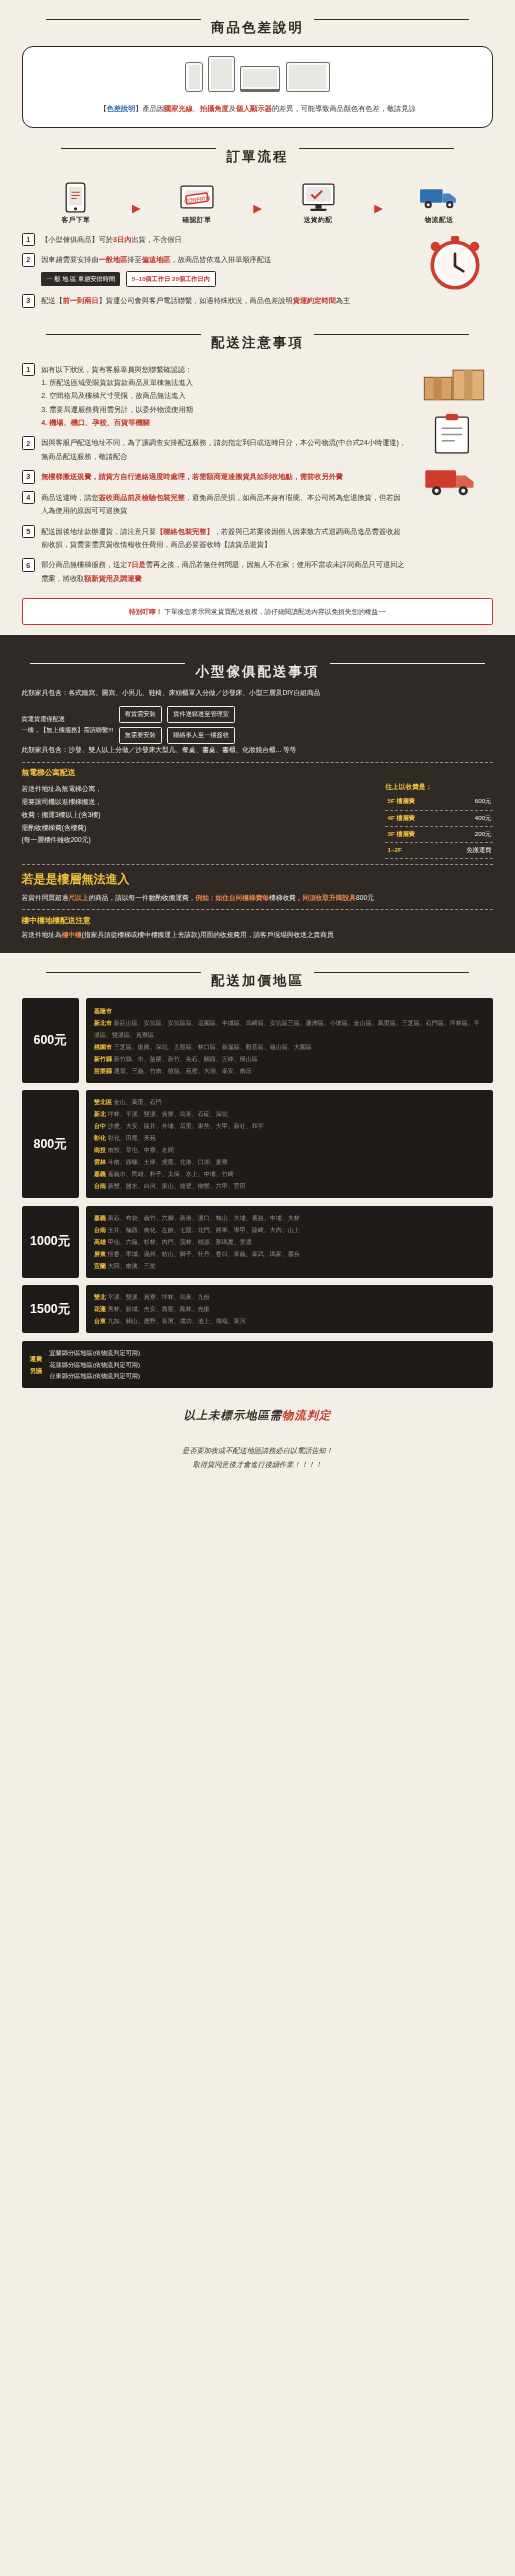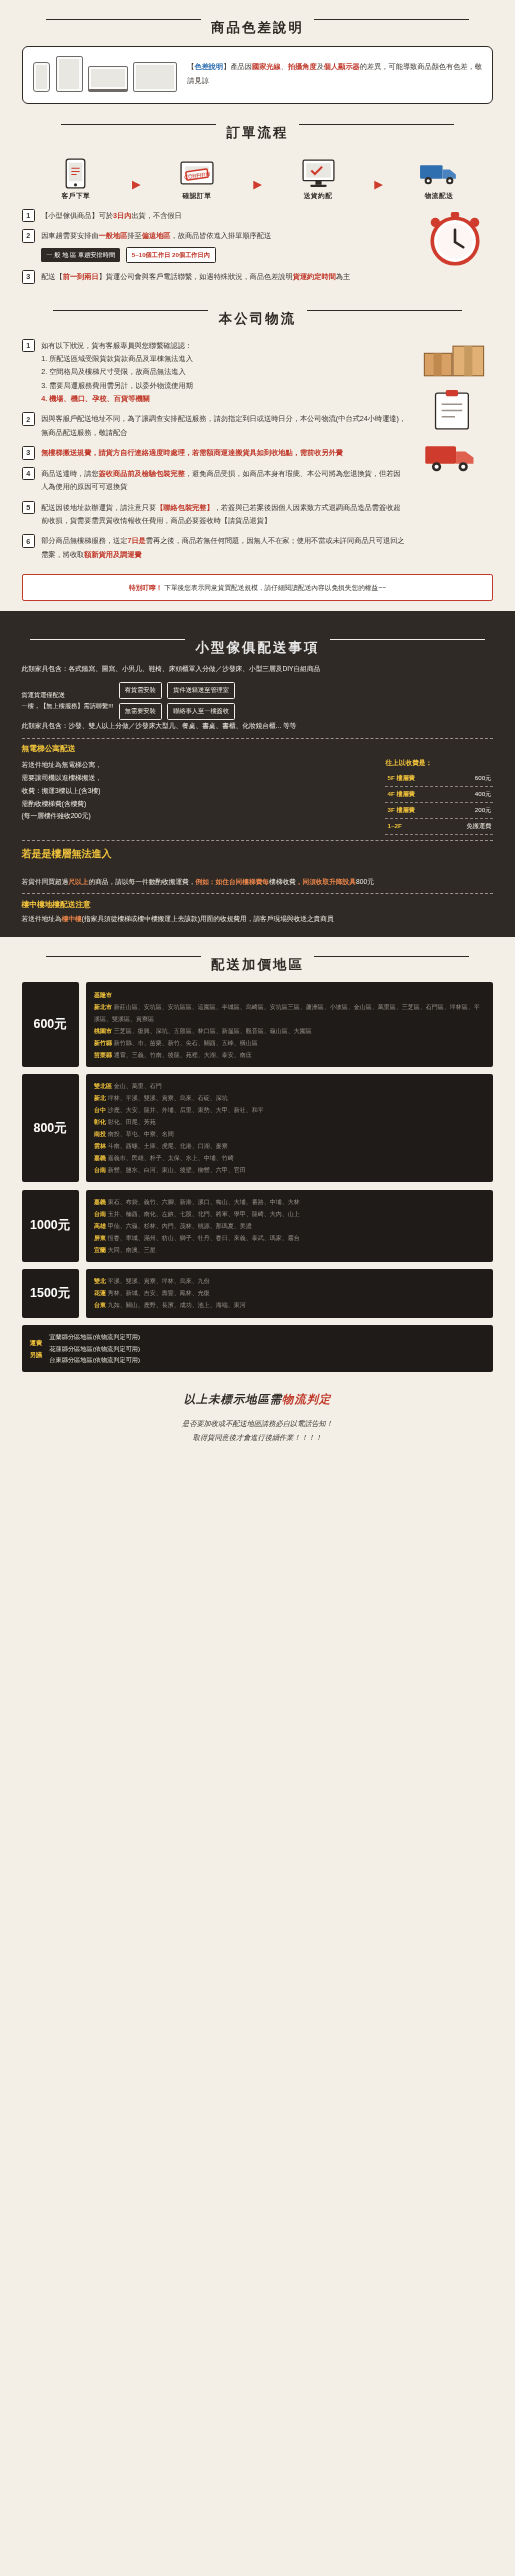--- a/index.html
+++ b/index.html
@@ -22,23 +22,23 @@
     width:100%;
   }
   .sec-head .line { height:1px; background:#2f2a25; flex:1; max-width:155px; }
   .sec-head .title {
     font-size:13.4px; font-weight:bold; letter-spacing:2.1px; color:#2f2a25;
     white-space:nowrap; padding:0 3.1px;
   }
 
   
   .intro-box {
-    background:#fff; border:1px solid #2f2a25; border-radius:6px;
+    background:#fff; border:1px solid #2f2a25; border-radius:11px;
     margin:3.1px 21.6px 0; padding:9.3px 10.3px 11.3px;
-    display:flex; gap:10.3px; align-items:center;
+    display:flex; gap:10.3px; align-items:center;flex-direction:column;
   }
   .devices { display:flex; align-items:flex-end; gap:5.2px; flex:0 0 auto; }
   .dev { border:1px solid #6d6a66; border-radius:2.1px; background:#fafafa; }
   .dev.phone { width:17.5px; height:30px; border-radius:3.1px; }
   .dev.tablet { width:27px; height:36px; }
   .dev.laptop { width:40px; height:26px; border-bottom-width:3.1px; }
   .dev.monitor { width:44px; height:30px; }
   .dev-inner { margin:2.1px; height:calc(100% - 4.1px); background:#e9e7e2; }
   .intro-text { font-size:7.2px; line-height:1.9; }
   .intro-text .kw { color:#c0392b; font-weight:bold; }
@@ -130,21 +130,21 @@
     display:flex; gap:7.2px; align-items:center;
   }
   .ship-note .lab { color:#f0c23c; font-weight:bold; white-space:nowrap; }
 
   
   .footer {
     margin:9.3px 0 0; padding:10.3px 21.6px 18.5px; text-align:center;font-style:italic;
   }
   .footer .big { font-size:11.3px; font-weight:bold; letter-spacing:1px; color:#2f2a25; }
   .footer .big .hl { color:#c0392b; }
-  .footer .sub { font-size:7.2px; line-height:2.0; margin-top:10px; }
+  .footer .sub { font-size:7.2px; line-height:2.0; margin-top:21px; }
 
   
   .notice {
     margin:6.2px 21.6px 0; border:1px solid #c0392b; border-radius:2.1px;
     background:#fff; padding:6.2px 8.2px; font-size:6.7px; line-height:1.9; text-align:center;
   }
   .notice .red { color:#c0392b; }
 
   .img-col { display:flex; flex-direction:column; gap:5.2px; align-items:center; }
 
@@ -286,21 +286,21 @@
             <circle cx="22" cy="26" r="9" fill="#cf3b2d"></circle>
             <circle cx="98" cy="26" r="9" fill="#cf3b2d"></circle>
           </svg>
       </div>
     </div>
   </div>
 
   <div class="sec-head">
     <div class="rule">
       <span class="line"></span>
-      <span class="title">本公司物流</span>
+      <span class="title">配送注意事項</span>
       <span class="line"></span>
     </div>
   </div>
 
   <div class="nlist">
     <div class="two-col">
       <div class="c1">
 
         <div class="nrow">
           <div class="nnum">1</div>
@@ -431,21 +431,21 @@
               <span class="f">1~2F</span>
               <span class="v">免搬運費</span>
             </div>
         </div>
       </div>
     </div>
 
     <div class="hr-dash"></div>
 
     <div>
-      <div class="yellow" style="font-size:10px;margin-bottom:15px">若是是樓層無法進入</div>
+      <div class="yellow" style="font-size:12px;margin-bottom:4px">若是是樓層無法進入</div>
       <div class="small">
         <span>若貨件同買超過</span><span class="orange">尺以上</span><span>的商品，請以每一件數酌收搬運費，</span><span class="orange">例如：如住台同樓梯費每</span><span>樓梯收費</span><span class="orange">，同須收取</span><span class="orange">升降設具</span><span>800元</span>
       </div>
     </div>
 
     <div class="hr-dash"></div>
 
     <div>
       <div class="yellow" style="font-size:7.7px;margin-bottom:3.1px">樓中樓地樓配送注意</div>
       <div class="small">

